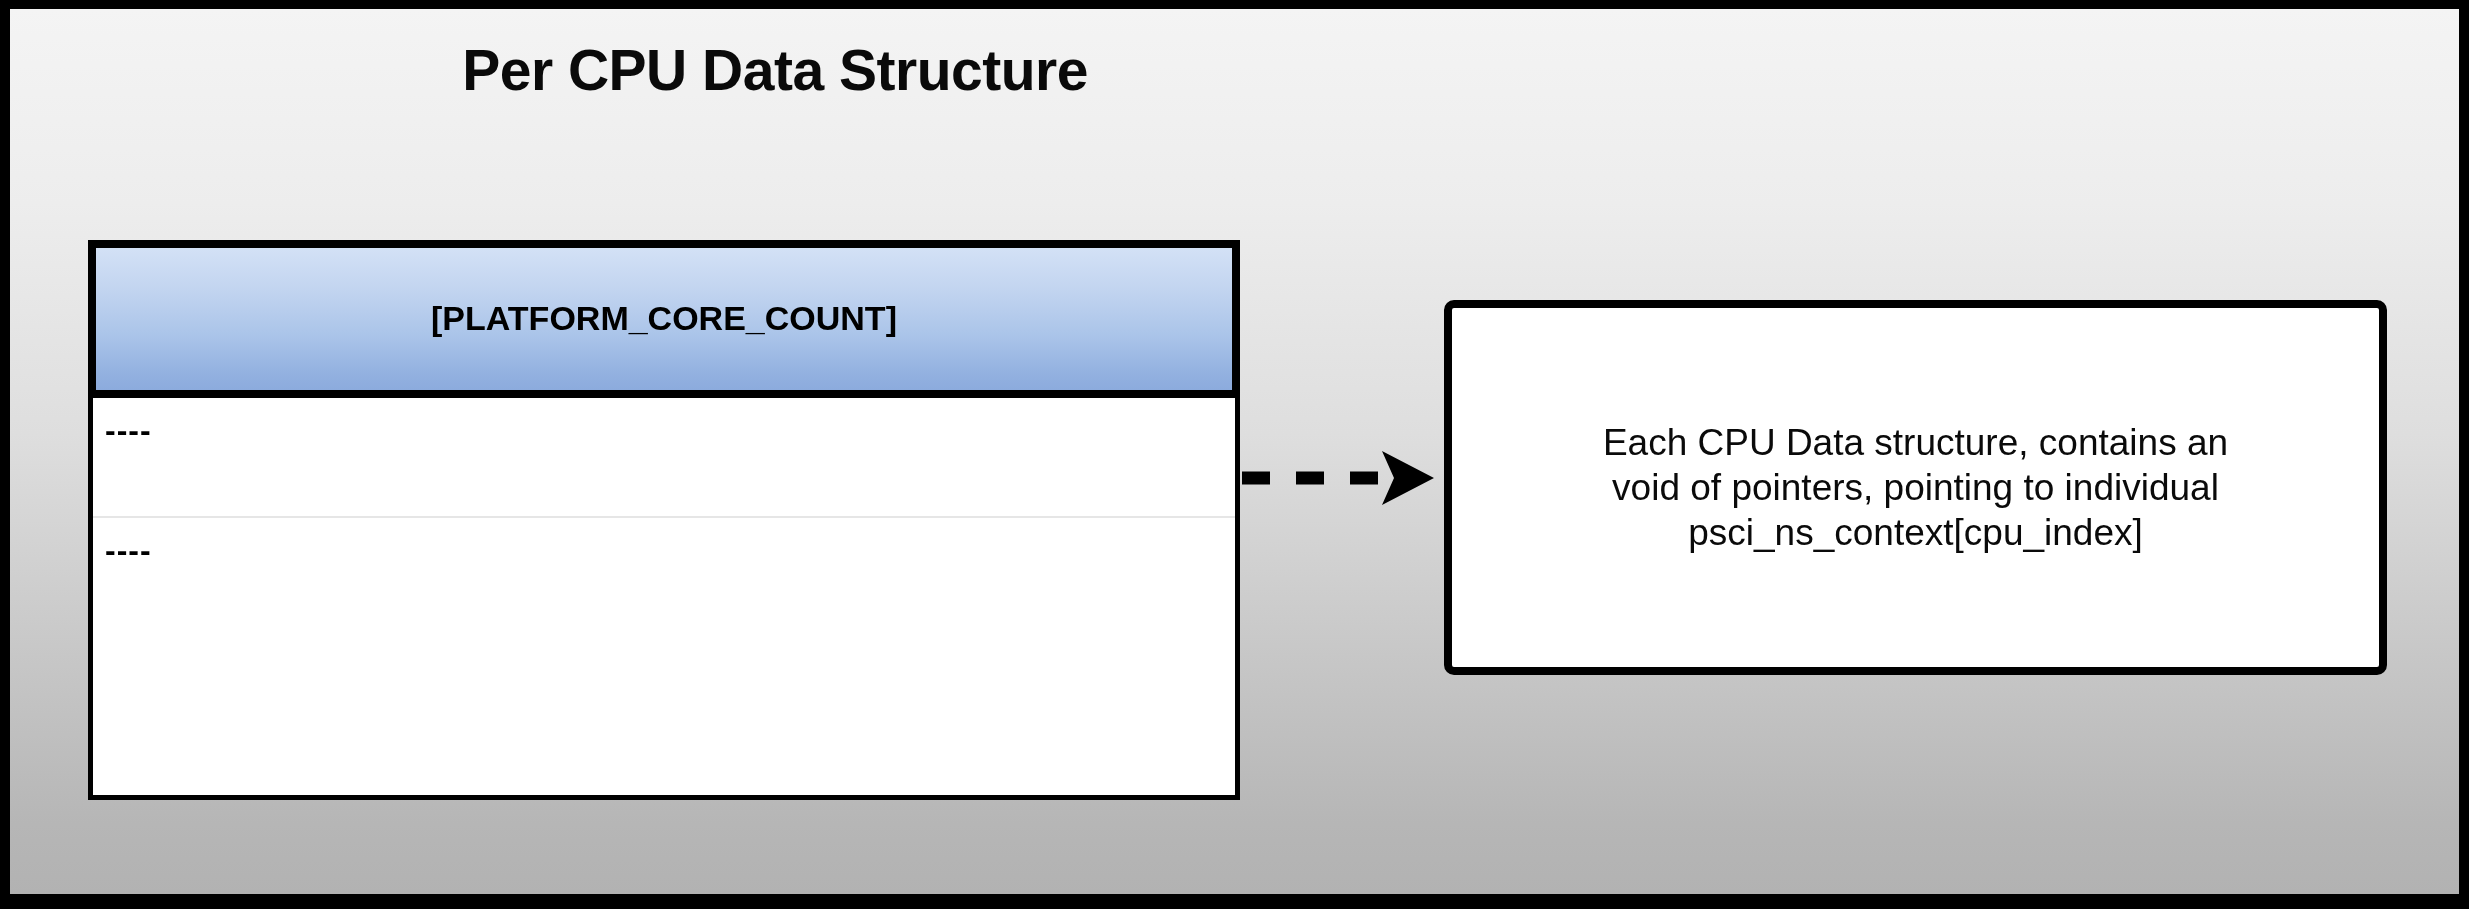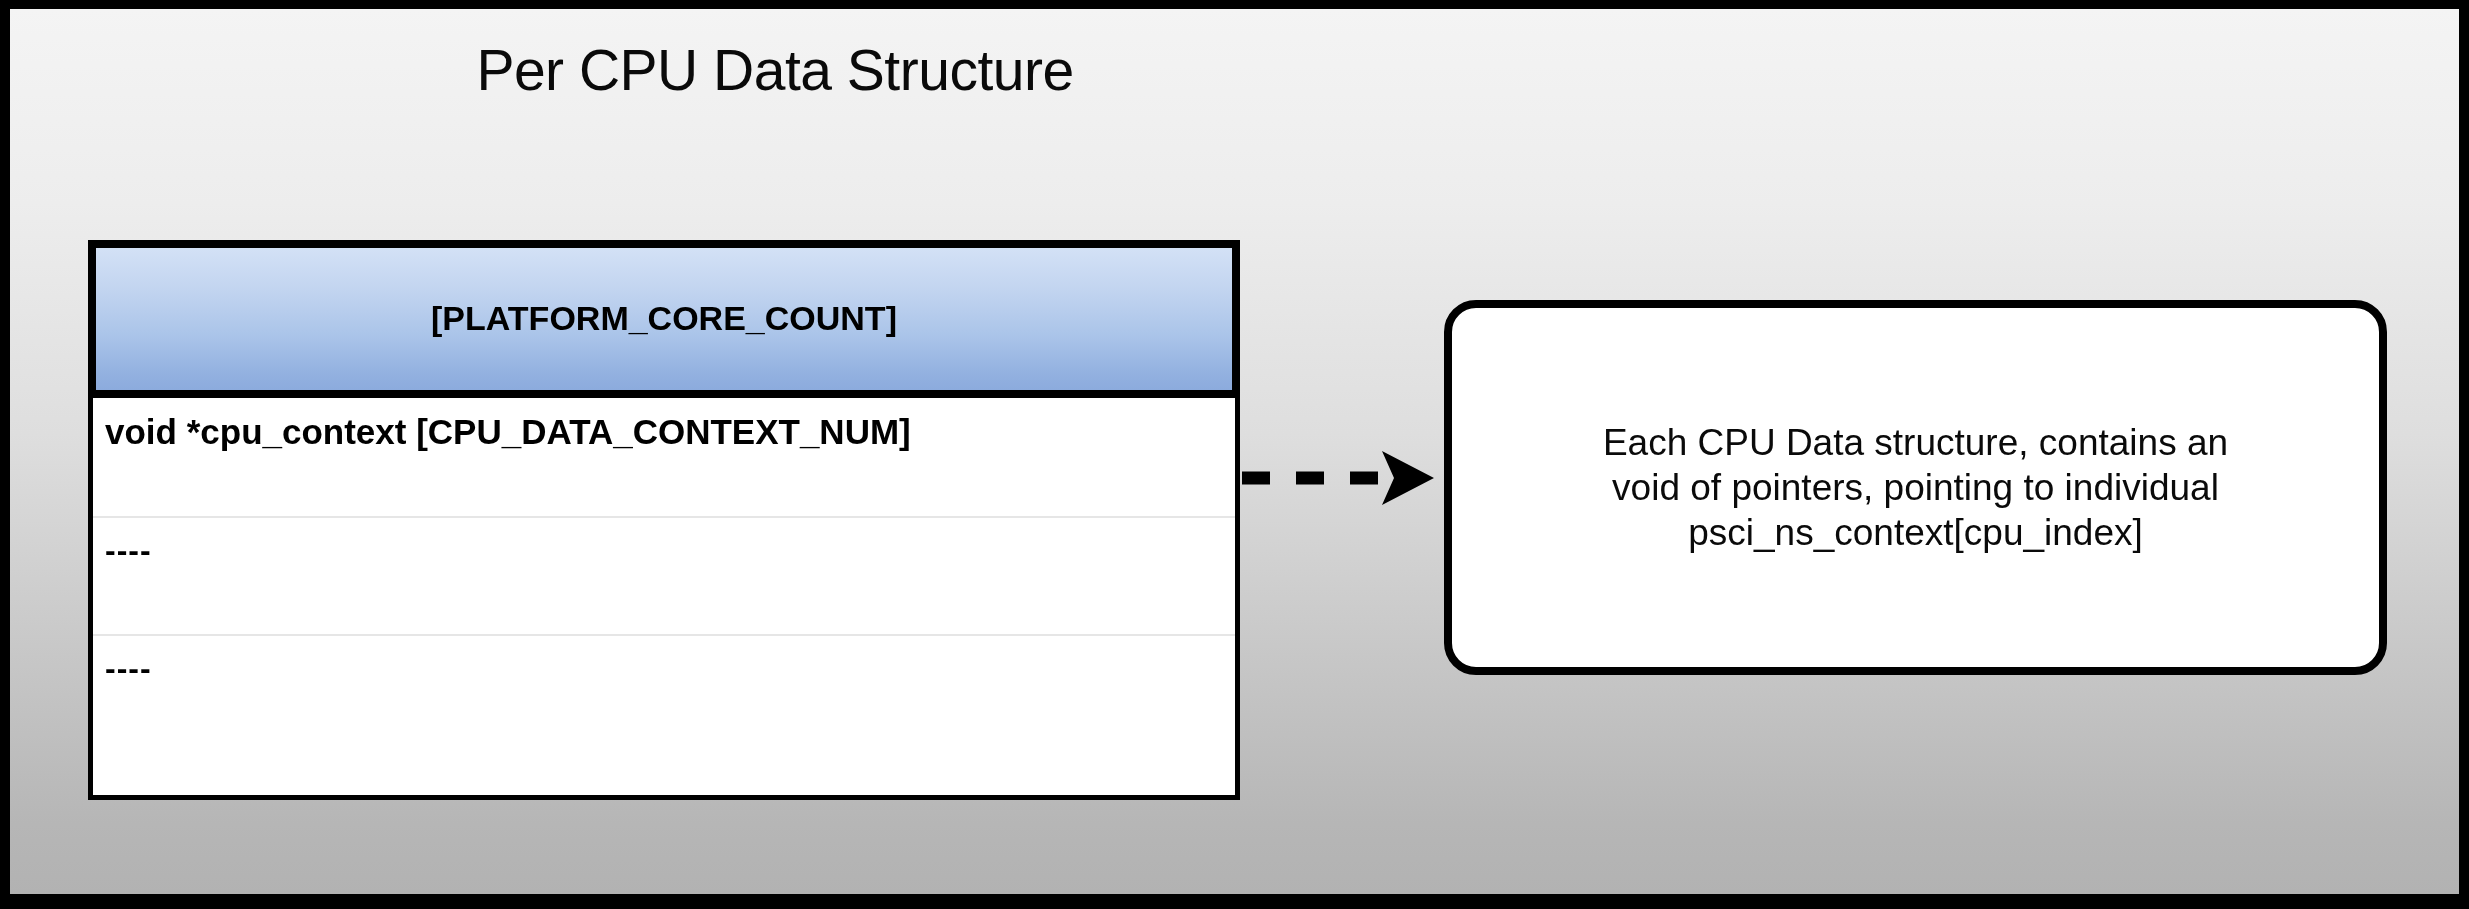--- a/index.html
+++ b/index.html
@@ -27,21 +27,21 @@
   }
 
   
   #diagram-title {
     position: absolute;
     left: 0;
     top: 28px;
     width: 1530px;
     text-align: center;
     font-size: 57px;
-    font-weight: normal;
+    font-weight: bold;
     font-stretch: condensed;
     letter-spacing: -0.5px;
     color: #0a0a0a;
     white-space: nowrap;
   }
 
   
   #struct-table {
     position: absolute;
     left: 78px;
@@ -120,21 +120,21 @@
 
   
   #callout-note {
     position: absolute;
     left: 1434px;
     top: 291px;
     width: 943px;
     height: 375px;
     box-sizing: border-box;
     border: 8px solid #000000;
-    border-radius: 32px;
+    border-radius: 10px;
     background: #ffffff;
     display: flex;
     flex-direction: column;
     align-items: center;
     justify-content: center;
     padding: 8px 18px;
   }
   .callout-line {
     font-size: 37px;
     font-stretch: condensed;
@@ -152,23 +152,20 @@
 
     <div id="diagram-title">Per CPU Data Structure</div>
 
     <div id="struct-table">
 
       <div id="struct-header">
         <div class="struct-header-line">[PLATFORM_CORE_COUNT]</div>
       </div>
 
       <div id="struct-body">
-        <div class="struct-row">
-          <span class="struct-row-text">void *cpu_context [CPU_DATA_CONTEXT_NUM]</span>
-        </div>
         <div class="struct-row dashes">
           <span class="struct-row-text">----</span>
         </div>
         <div class="struct-row dashes">
           <span class="struct-row-text">----</span>
         </div>
       </div>
 
     </div>
 

